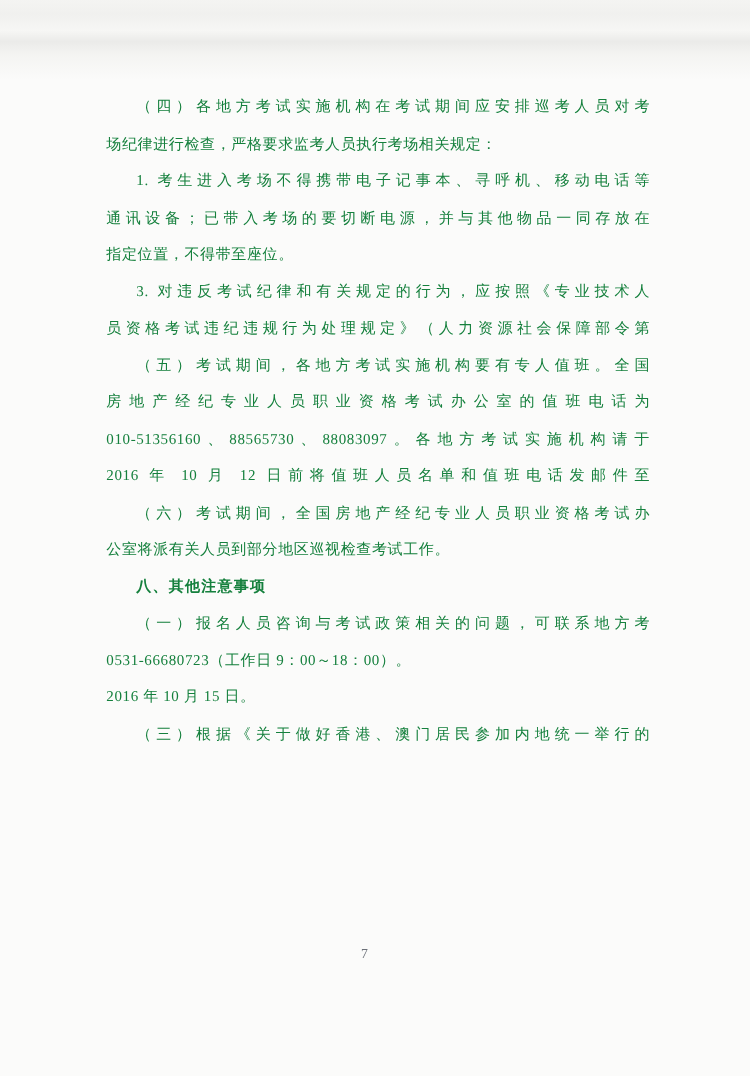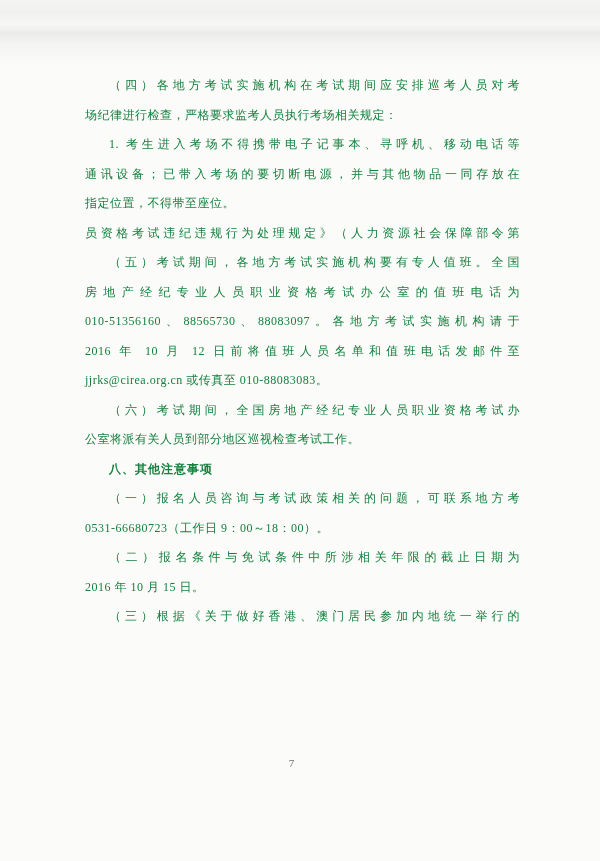--- a/index.html
+++ b/index.html
@@ -76,30 +76,29 @@
 
 <div class="page">
   <div class="scan-band"></div>
 
   <div class="content">
     <div class="line indent justify">（四）各地方考试实施机构在考试期间应安排巡考人员对考</div>
     <div class="line">场纪律进行检查，严格要求监考人员执行考场相关规定：</div>
     <div class="line indent justify">1. 考生进入考场不得携带电子记事本、寻呼机、移动电话等</div>
     <div class="line justify">通讯设备；已带入考场的要切断电源，并与其他物品一同存放在</div>
     <div class="line">指定位置，不得带至座位。</div>
+    <div class="line indent justify">3. 对违反考试纪律和有关规定的行为，应按照《专业技术人</div>
     <div class="line justify">员资格考试违纪违规行为处理规定》（人力资源社会保障部令第</div>
     <div class="line indent justify">（五）考试期间，各地方考试实施机构要有专人值班。全国</div>
     <div class="line justify">房地产经纪专业人员职业资格考试办公室的值班电话为</div>
     <div class="line justify">010-51356160、88565730、88083097。各地方考试实施机构请于</div>
     <div class="line justify">2016 年 10 月 12 日前将值班人员名单和值班电话发邮件至</div>
-    <div class="line">jjrks@cirea.org.cn 或传真至 010-88083083。</div>
     <div class="line indent justify">（六）考试期间，全国房地产经纪专业人员职业资格考试办</div>
     <div class="line">公室将派有关人员到部分地区巡视检查考试工作。</div>
     <div class="line indent bold">八、其他注意事项</div>
     <div class="line indent justify">（一）报名人员咨询与考试政策相关的问题，可联系地方考</div>
     <div class="line">0531-66680723（工作日 9：00～18：00）。</div>
-    <div class="line indent justify">（二）报名条件与免试条件中所涉相关年限的截止日期为</div>
     <div class="line">2016 年 10 月 15 日。</div>
     <div class="line indent justify">（三）根据《关于做好香港、澳门居民参加内地统一举行的</div>
   </div>
 
   <div class="page-number">7</div>
 </div>
 
 </body></html>

